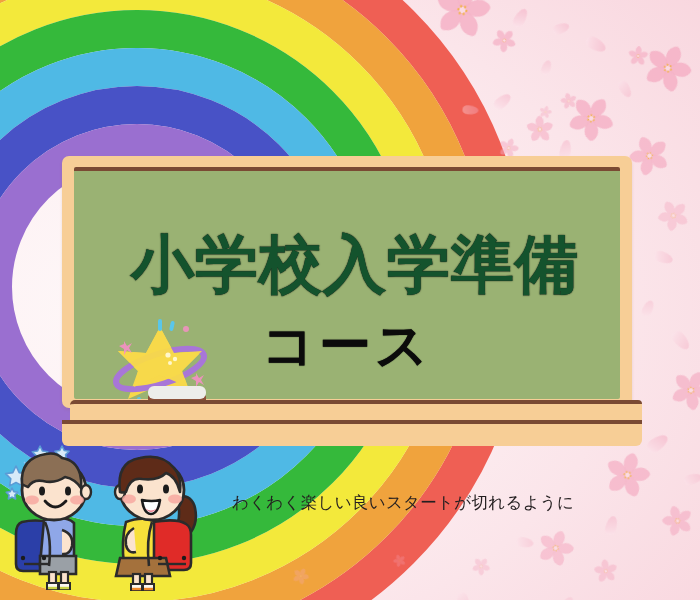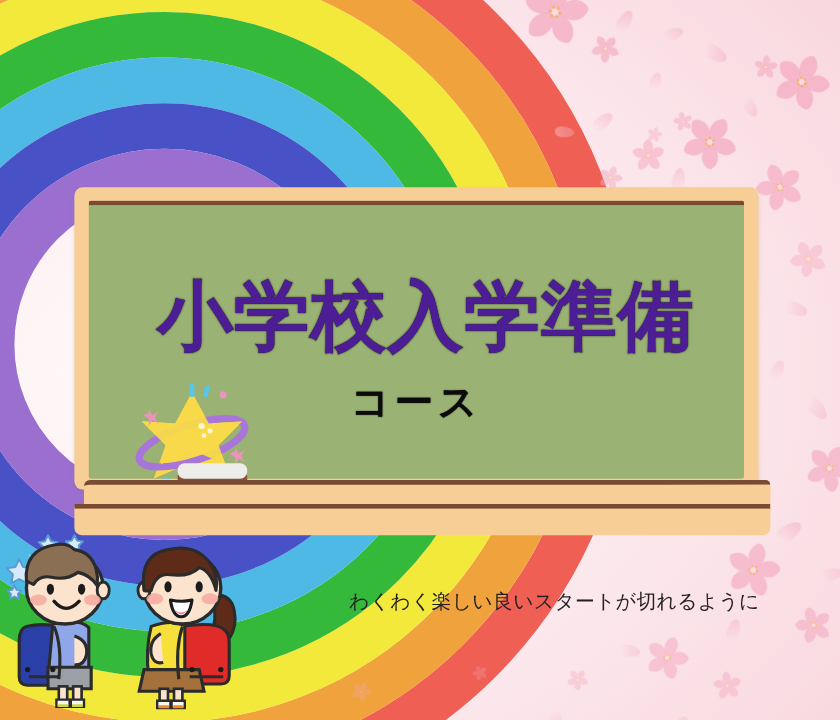--- a/index.html
+++ b/index.html
@@ -39,37 +39,37 @@
     background:#F7CE96;border-top:4px solid #7A4A33;border-radius:0 0 6px 6px;
   }
   .eraser{
     position:absolute;left:148px;top:386px;width:58px;height:18px;
   }
   .eraser .felt{position:absolute;left:0;top:9px;width:58px;height:11px;background:#8C5038;border-radius:2px;}
   .eraser .body{position:absolute;left:0;top:0;width:58px;height:13px;background:#EDEDEA;border-radius:6px;}
   
   .board-title{
     position:absolute;left:0;right:0;top:62px;text-align:center;
-    font-size:63px;line-height:1;font-weight:bold;color:#4c1d95;
+    font-size:63px;line-height:1;font-weight:bold;color:#14532d;
     letter-spacing:1px;
     text-shadow:0 0 1px #0B0B0B,0 0 2px rgba(0,0,0,.4);
     padding-left:16px;
   }
   .board-sub{
     position:absolute;left:0;right:0;top:148px;text-align:center;
-    font-size:32px;line-height:1;font-weight:bold;color:#0B0B0B;
+    font-size:52px;line-height:1;font-weight:bold;color:#0B0B0B;
     letter-spacing:4px;
     text-shadow:0 0 1px #0B0B0B;
   }
   
   .planet{position:absolute;left:92px;top:300px;width:112px;height:104px;}
   
   .caption{
     position:absolute;left:232px;top:487px;width:460px;
-    font-size:16.5px;line-height:1.85;color:#241F20;letter-spacing:.3px;text-align:center;
+    font-size:16.5px;line-height:1.85;color:#241F20;letter-spacing:.3px;
   }
   .caption div{white-space:nowrap;}
   
   .kids{position:absolute;left:0px;top:438px;width:216px;height:162px;}
   .sparkles{position:absolute;left:2px;top:440px;width:70px;height:62px;}
 </style>
 </head>
 <body>
 
 <div id="poster">

